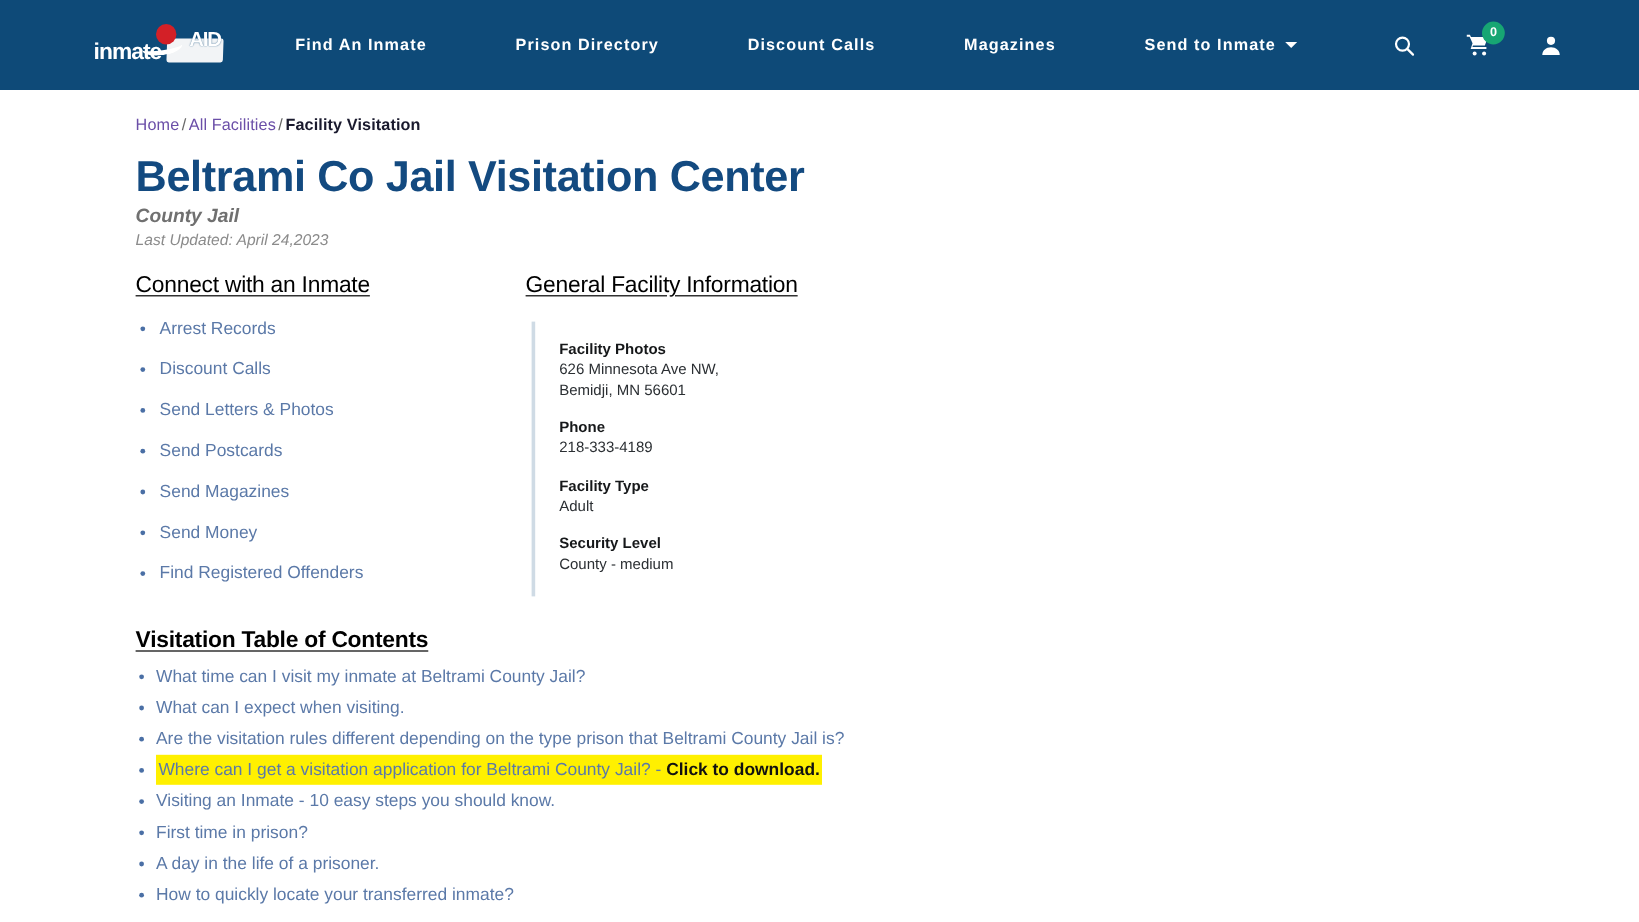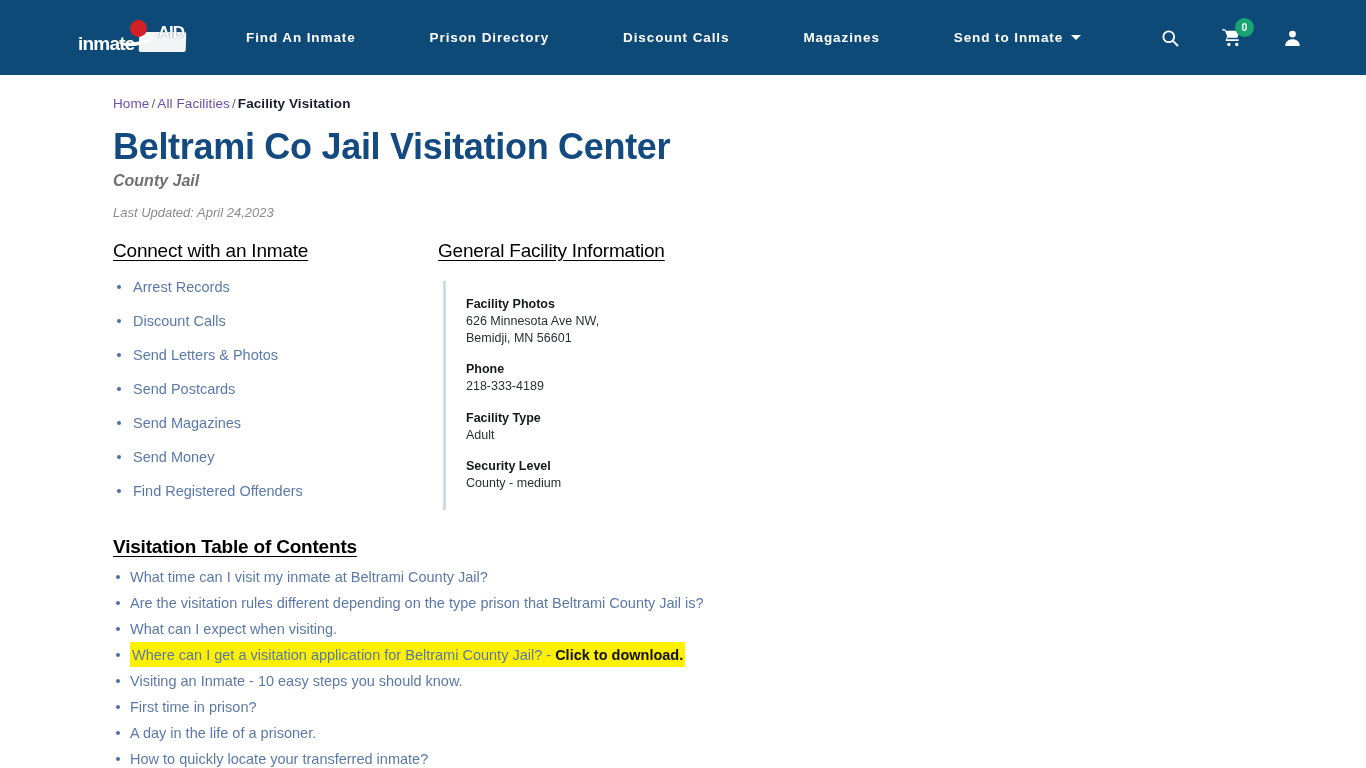--- a/index.html
+++ b/index.html
@@ -157,21 +157,21 @@
     line-height: 1.08;
   }
   .subtitle {
     margin-top: 5px;
     font-size: 16px;
     font-weight: bold;
     font-style: italic;
     color: #707070;
   }
   .updated {
-    margin-top: 15px;
+    margin-top: 2px;
     font-size: 13px;
     font-style: italic;
     color: #8b8b8b;
   }
 
   .cols {
     display: flex;
     margin-top: 20px;
   }
   .col-left { width: 325px; flex: 0 0 325px; }
@@ -414,24 +414,24 @@
 
   </div>
 
   <div class="toc-wrap">
     <h2 class="toc-head">Visitation Table of Contents</h2>
     <ul class="toc-list">
       <li>
           <a href="#">What time can I visit my inmate at Beltrami County Jail?</a>
         </li>
       <li>
+          <a href="#">What can I expect when visiting.</a>
+        </li>
+      <li>
           <a href="#">Are the visitation rules different depending on the type prison that Beltrami County Jail is?</a>
-        </li>
-      <li>
-          <a href="#">What can I expect when visiting.</a>
         </li>
       <li class="highlight">
         <span class="hl"><a href="#">Where can I get a visitation application for Beltrami County Jail? - </a><a class="dl" href="#">Click to download.</a></span>
       </li>
       <li>
           <a href="#">Visiting an Inmate - 10 easy steps you should know.</a>
         </li>
       <li>
           <a href="#">First time in prison?</a>
         </li>

